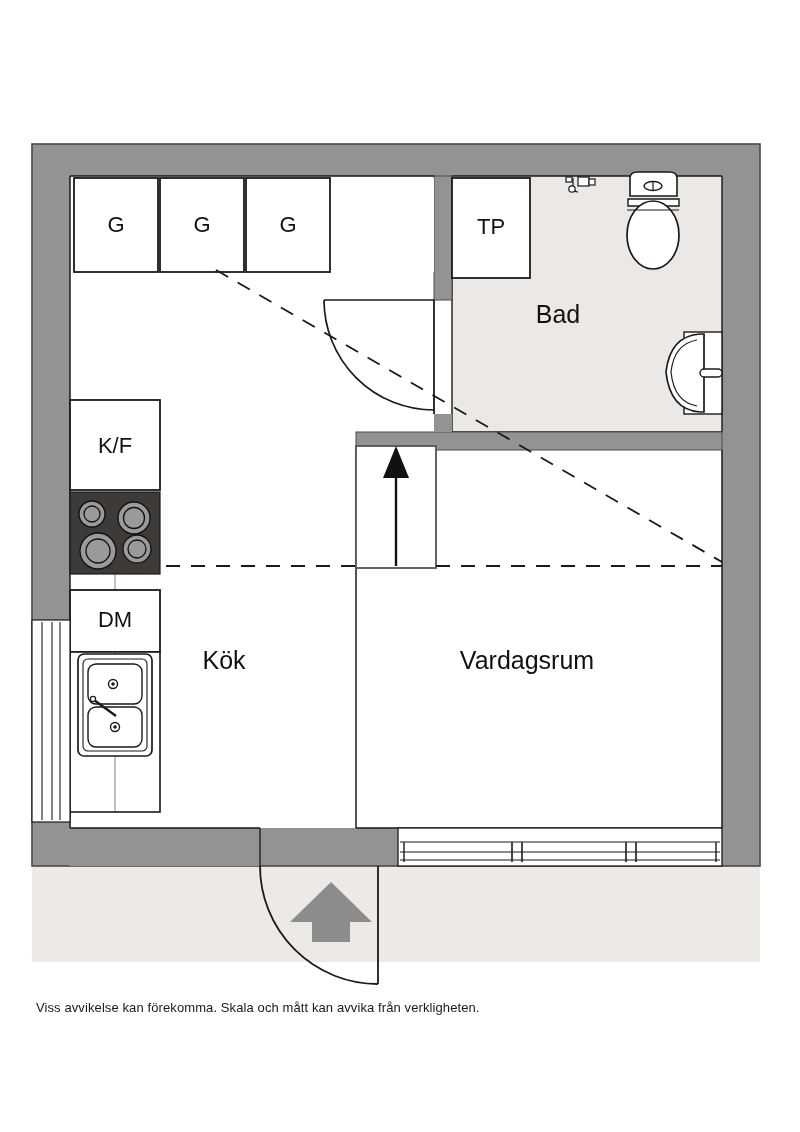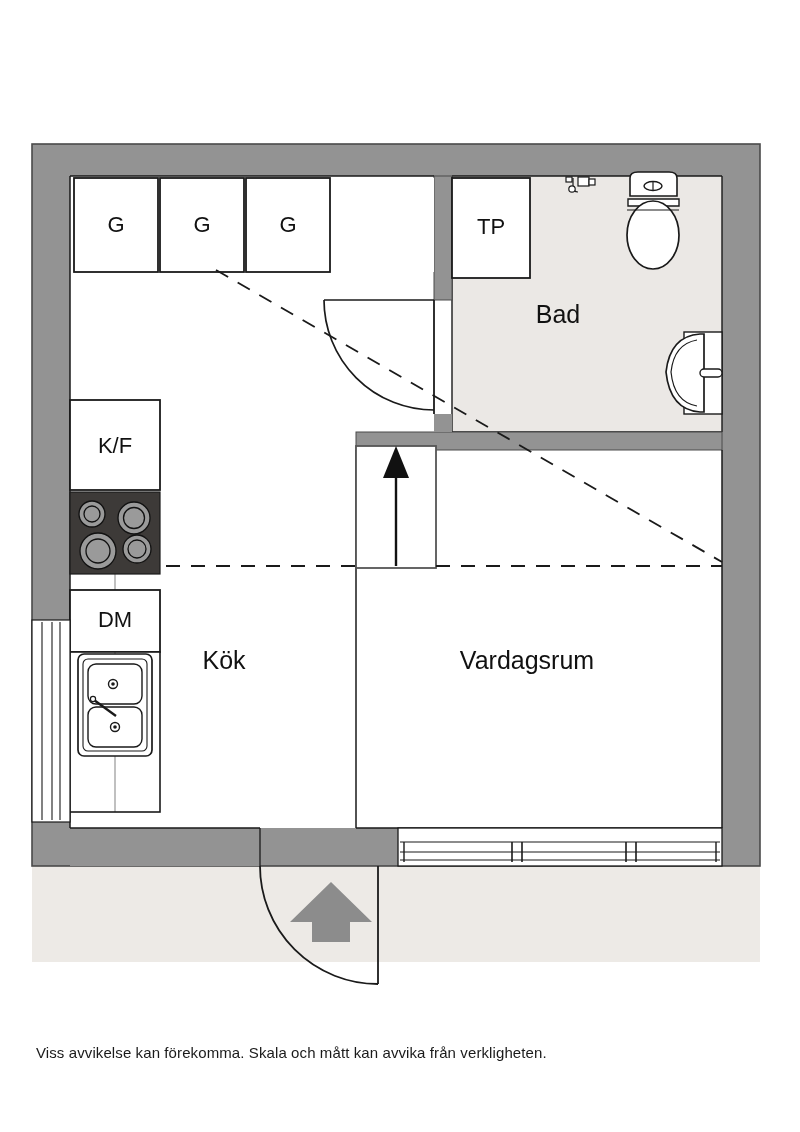--- a/index.html
+++ b/index.html
@@ -21,22 +21,22 @@
     height: 1132px;
   }
   svg#floorplan {
     display: block;
     width: 800px;
     height: 1132px;
   }
   .caption {
     position: absolute;
     left: 36px;
-    top: 1044px;
-    font-size: 15px;
+    top: 1000px;
+    font-size: 13px;
     color: #1a1a1a;
     font-family: "Liberation Sans", sans-serif;
     letter-spacing: 0.1px;
     white-space: nowrap;
   }
   text {
     font-family: "Liberation Sans", sans-serif;
     fill: #111111;
   }
   .room-label { font-size: 25px; }

